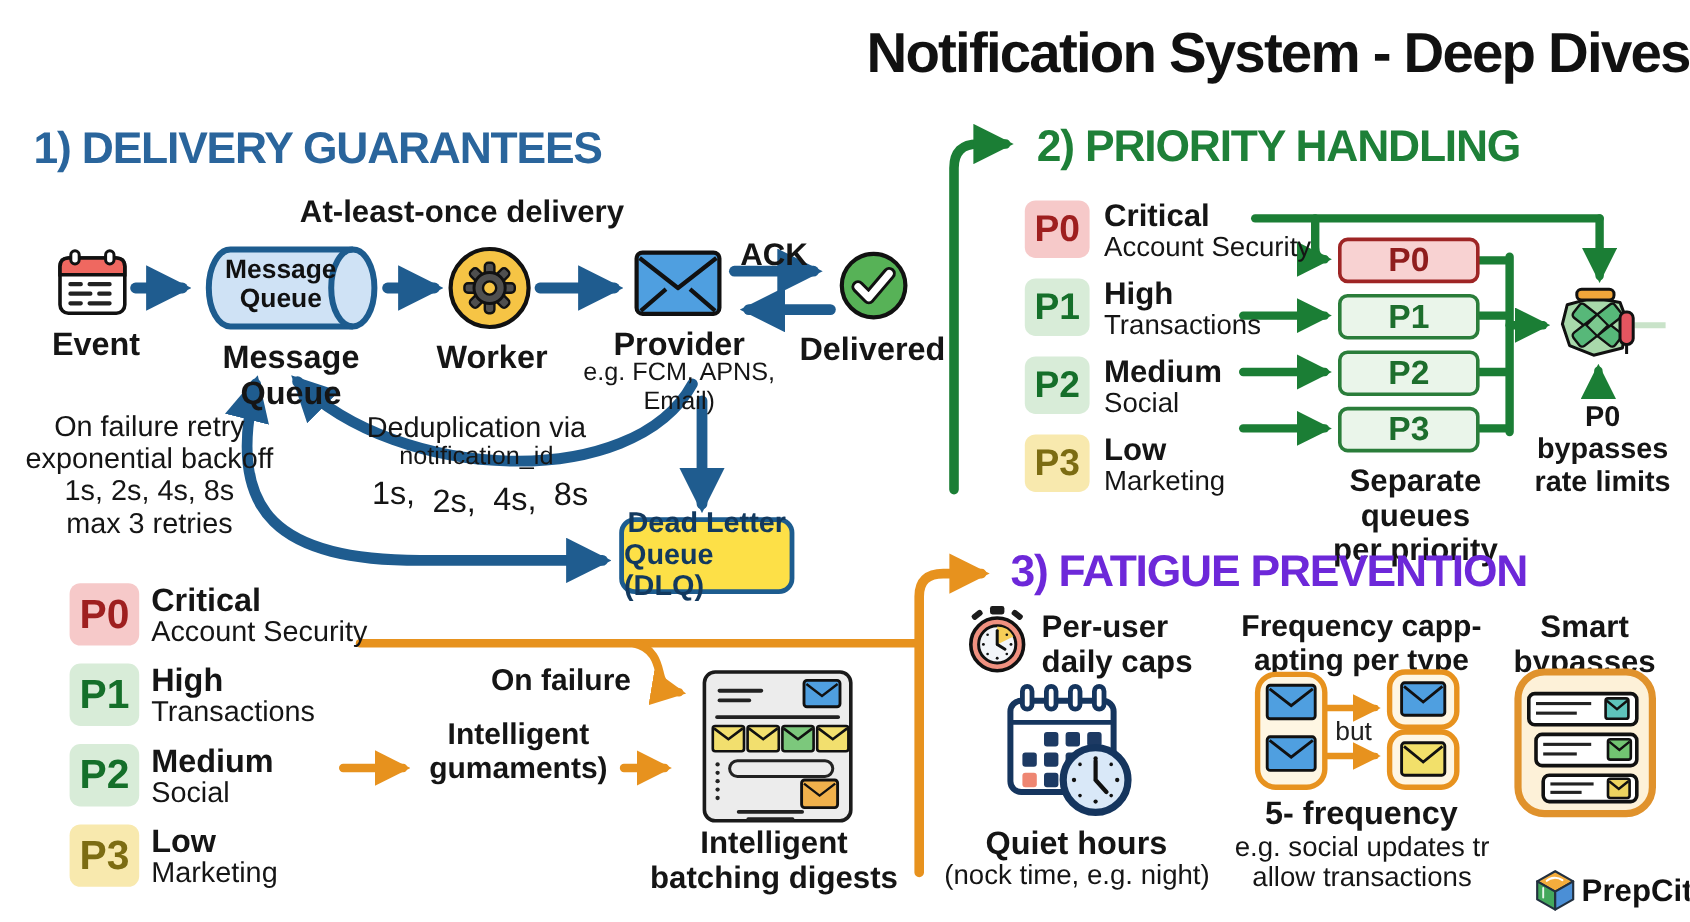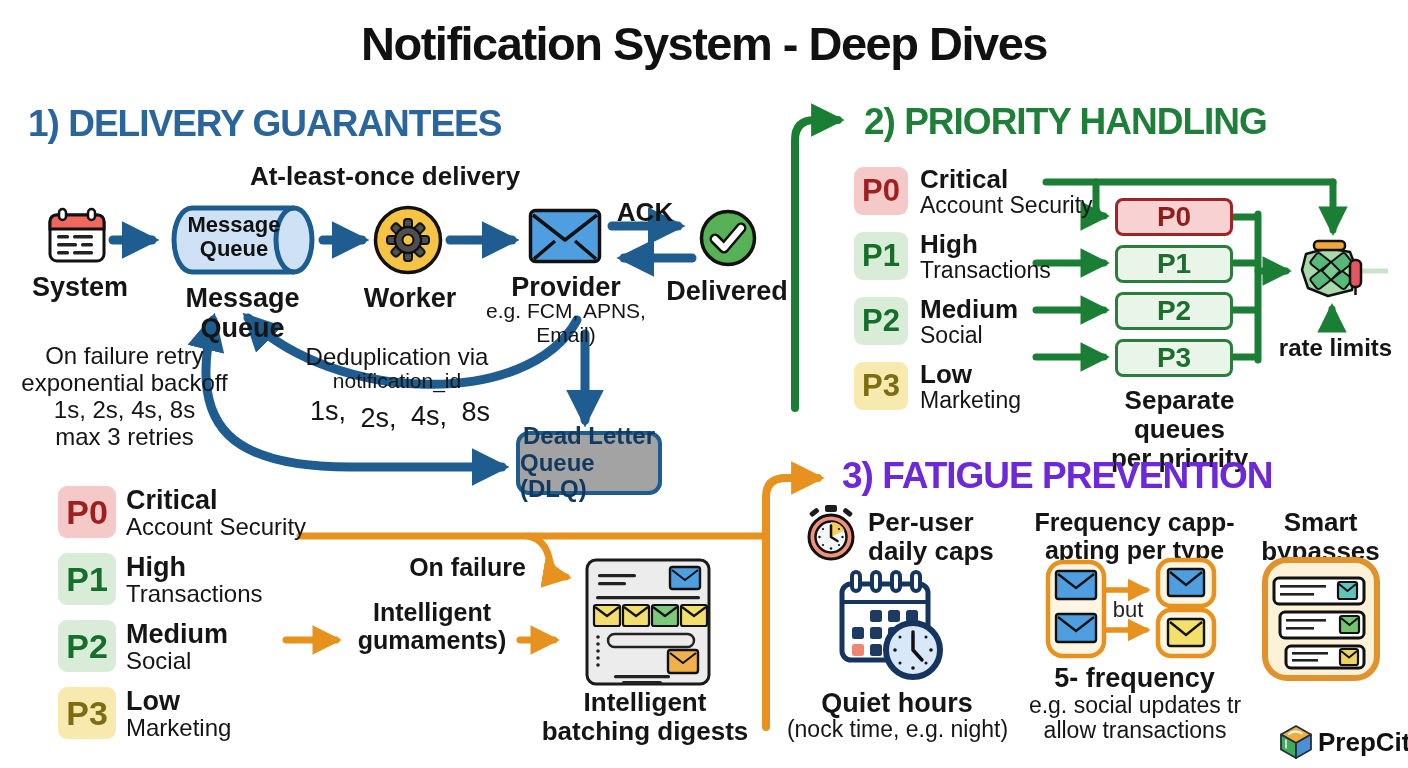--- a/index.html
+++ b/index.html
@@ -6,21 +6,21 @@
   html,body { width:1408px; height:768px; }
   body {
     position:relative; background:#ffffff; overflow:hidden;
     font-family:"Liberation Sans", sans-serif; color:#151515;
   }
   .abs { position:absolute; }
   .t { position:absolute; line-height:1.12; }
   .ctr { text-align:center; }
   .b { font-weight:700; }
   .title {
-    position:absolute; left:0; right:0; top:16px; text-align:center;
+    position:absolute; left:0; right:0; top:16px; text-align:right;
     font-size:47px; font-weight:800; letter-spacing:-1.5px; color:#111;
   }
   .sec-h { position:absolute; font-size:37px; font-weight:800; letter-spacing:-1px; white-space:nowrap; }
   .blue-h { color:#2a659c; }
   .green-h { color:#1e8038; }
   .orange-h { color:#6d28d9; }
   .badge {
     position:absolute; display:flex; align-items:center; justify-content:center;
     border-radius:9px; font-weight:800;
   }
@@ -29,21 +29,21 @@
   .badge.p3 { background:#f8e9ae; color:#7c6c12; }
   .qbox {
     position:absolute; left:1115px; width:118px; height:38px; border-radius:8px;
     display:flex; align-items:center; justify-content:center;
     font-size:28px; font-weight:800;
   }
   .qbox.red { background:#f8d2d2; border:3.5px solid #9e2525; color:#8f1d1d; }
   .qbox.grn { background:#eaf5ea; border:3.5px solid #2a7d3a; color:#1d6e2d; }
   .dlq {
     position:absolute; left:516px; top:431px; width:146px; height:64px;
-    background:#a3a3a3; border:4.5px solid #1d5c8f; border-radius:13px;
+    background:#fde047; border:4.5px solid #1d5c8f; border-radius:13px;
     display:flex; flex-direction:column; align-items:center; justify-content:center;
     font-size:24px; font-weight:700; color:#12395f; line-height:1.12;
   }
   .cyl-text {
     position:absolute; left:178px; top:213px; width:112px; text-align:center;
     font-size:22px; font-weight:700; color:#111; line-height:1.1;
   }
   svg { display:block; }
   #overlay { position:absolute; left:0; top:0; z-index:1; pointer-events:none; }
   .z2 { z-index:2; }
@@ -112,21 +112,21 @@
   <rect x="41" y="2" width="7" height="11" rx="3.5" fill="#fff" stroke="#111" stroke-width="2.5"></rect>
   <g fill="#222">
     <rect x="10" y="28" width="12" height="3.5" rx="1.5"></rect>
       <rect x="26" y="28" width="20" height="3.5" rx="1.5"></rect>
     <rect x="10" y="36" width="20" height="3.5" rx="1.5"></rect>
       <rect x="34" y="36" width="12" height="3.5" rx="1.5"></rect>
     <rect x="10" y="44" width="12" height="3.5" rx="1.5"></rect>
       <rect x="26" y="44" width="20" height="3.5" rx="1.5"></rect>
   </g>
 </svg>
-<div class="t b ctr z2" style="left:20px; top:272px; width:120px; font-size:27px;">System</div>
+<div class="t b ctr z2" style="left:20px; top:272px; width:120px; font-size:27px;">Event</div>
 
 <svg class="abs z2" style="left:168px; top:204px;" width="150" height="72" viewBox="0 0 150 72">
   <path d="M24,4 L126,4 C136,4 144,18 144,36 C144,54 136,68 126,68 L24,68 C14,68 6,54 6,36 C6,18 14,4 24,4 Z" fill="#cfe2f5" stroke="#1d5c8f" stroke-width="5"></path>
   <path d="M126,4 C116,4 108,18 108,36 C108,54 116,68 126,68" fill="none" stroke="#1d5c8f" stroke-width="5"></path>
 </svg>
 <div class="cyl-text z2">
   <div>Message</div>
   <div>Queue</div>
 </div>
 <div class="t b ctr z2" style="left:150px; top:283px; width:185px; font-size:27px;">Message Queue</div>
@@ -224,20 +224,21 @@
 <div class="qbox red z2" style="top:198px;">P0</div>
 <div class="qbox grn z2" style="top:245px;">P1</div>
 <div class="qbox grn z2" style="top:292px;">P2</div>
 <div class="qbox grn z2" style="top:339px;">P3</div>
 
 <div class="t b ctr z2" style="left:1082px; top:386px; width:195px; font-size:26px;">
   <div>Separate queues</div>
   <div>per priority</div>
 </div>
 <div class="t ctr z2" style="left:1268px; top:335px; width:135px; font-size:24px; font-weight:600;">
+  <div>P0 bypasses</div>
   <div>rate limits</div>
 </div>
 
 <svg class="abs z2" style="left:1298px; top:238px;" width="66" height="66" viewBox="0 0 66 66">
   <polygon points="8,16 30,10 52,14 58,30 54,52 30,58 10,50 4,32" fill="#a9d9ab" stroke="#111" stroke-width="2.5" stroke-linejoin="round"></polygon>
   <g fill="#57b879" stroke="#111" stroke-width="2">
     <rect x="11" y="26" width="44" height="14" rx="3" transform="rotate(38 33 33)"></rect>
     <rect x="11" y="26" width="44" height="14" rx="3" transform="rotate(-38 33 33)"></rect>
   </g>
   <polygon points="33,24 42,33 33,42 24,33" fill="#7cc98f" stroke="#111" stroke-width="1.8"></polygon>

